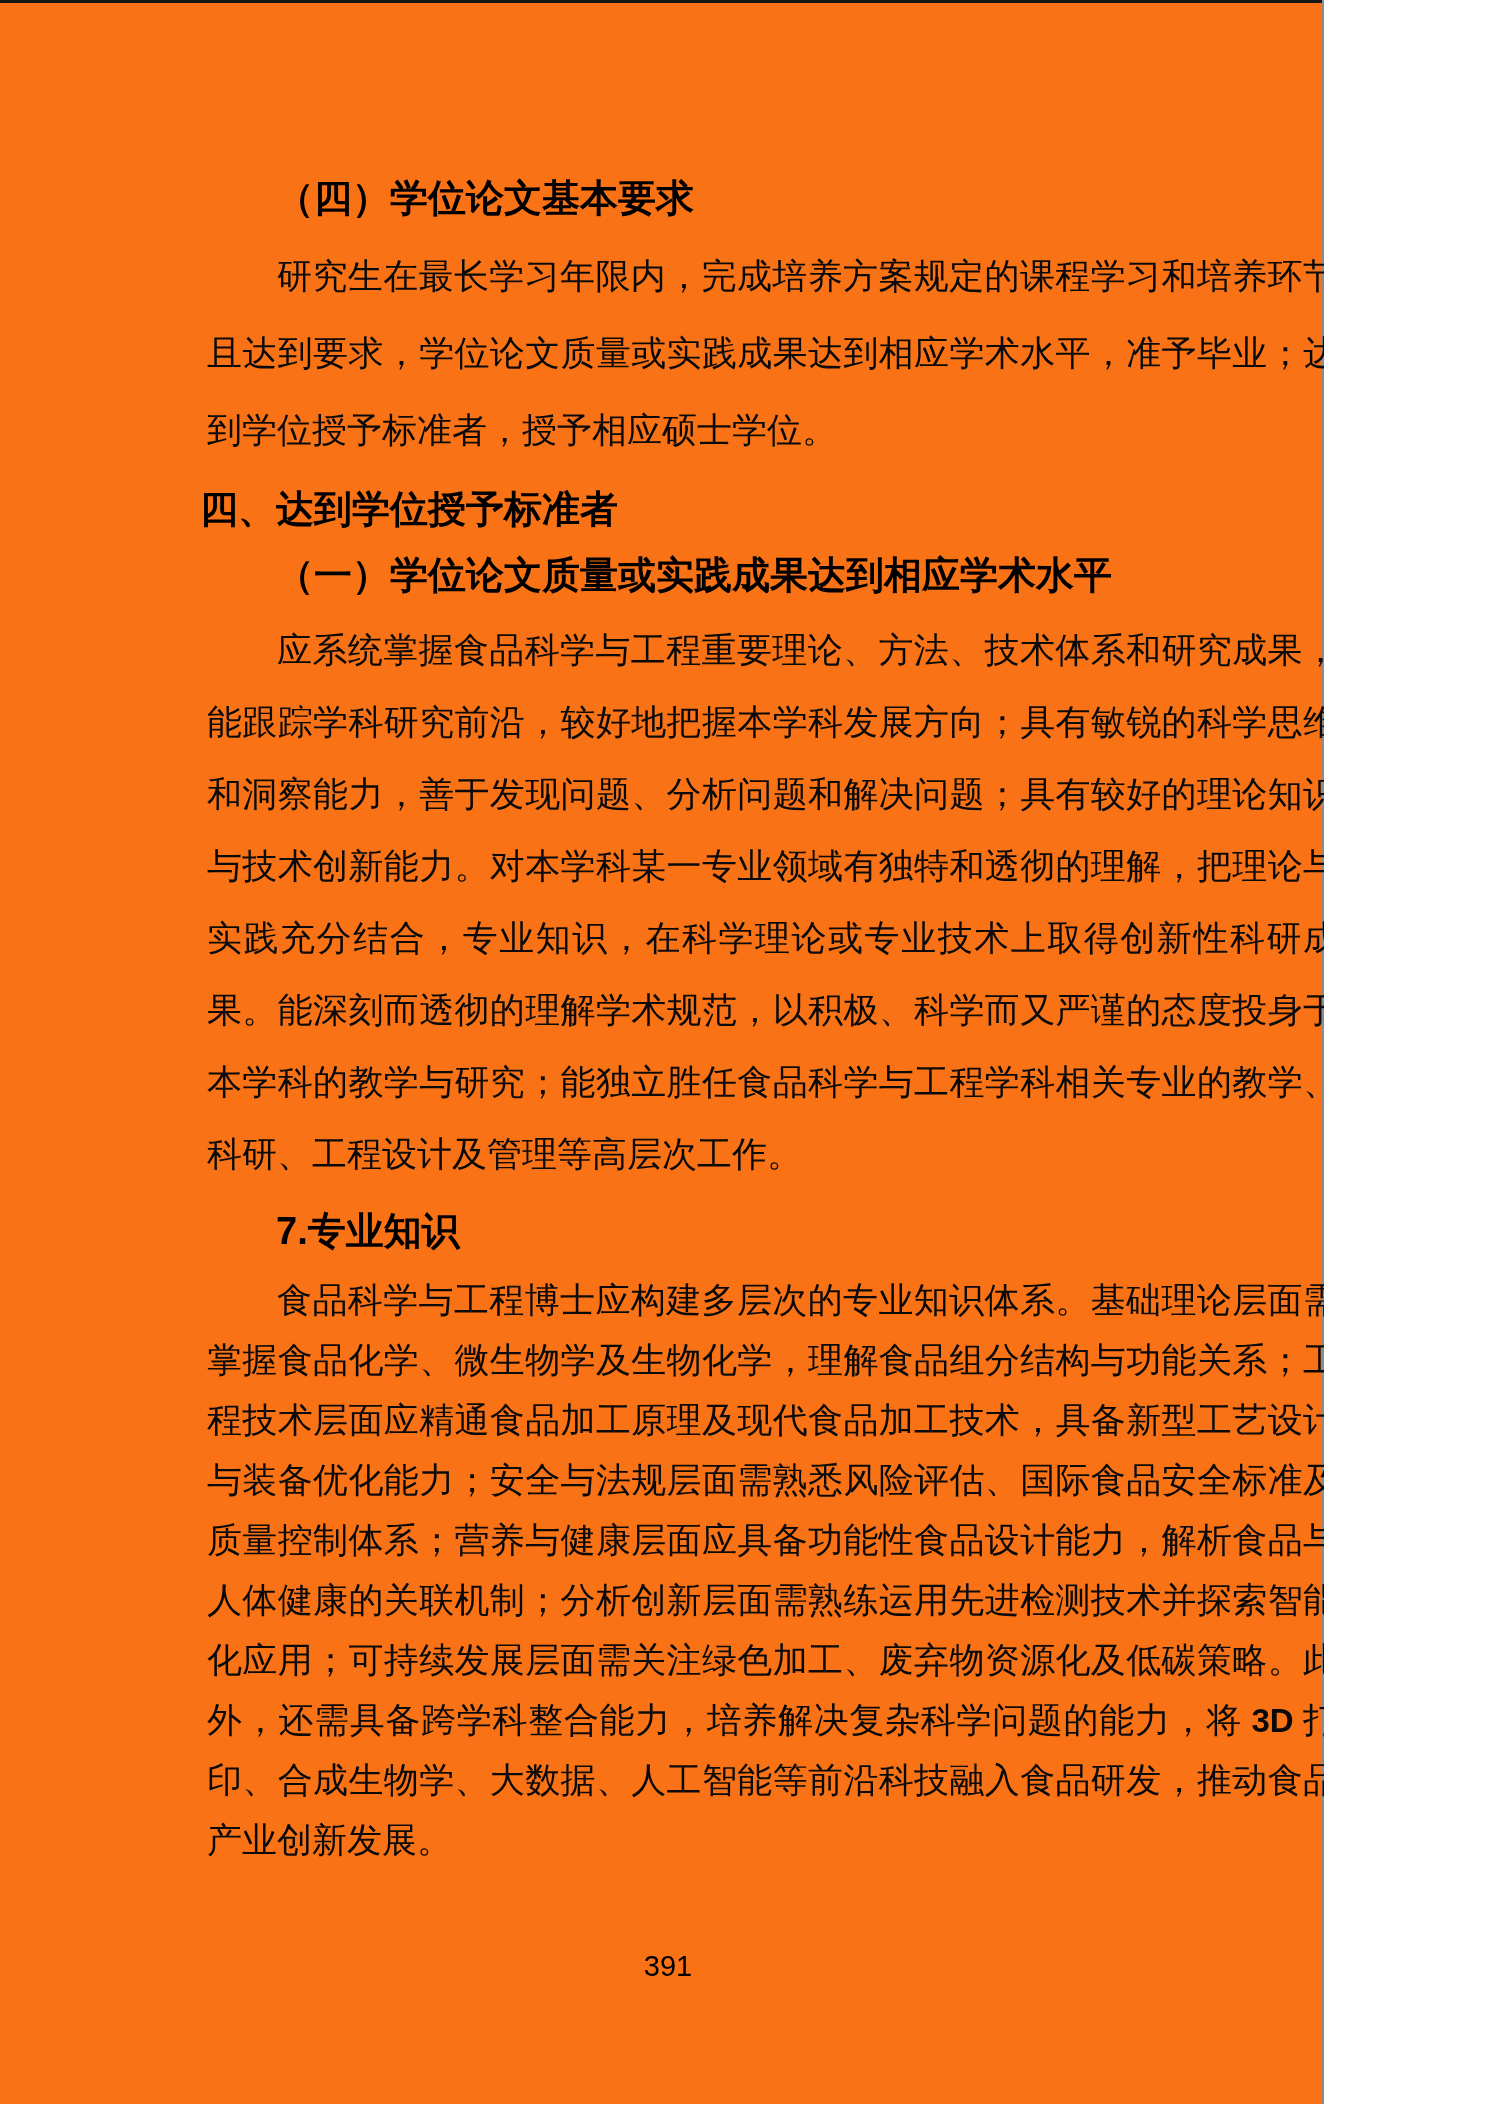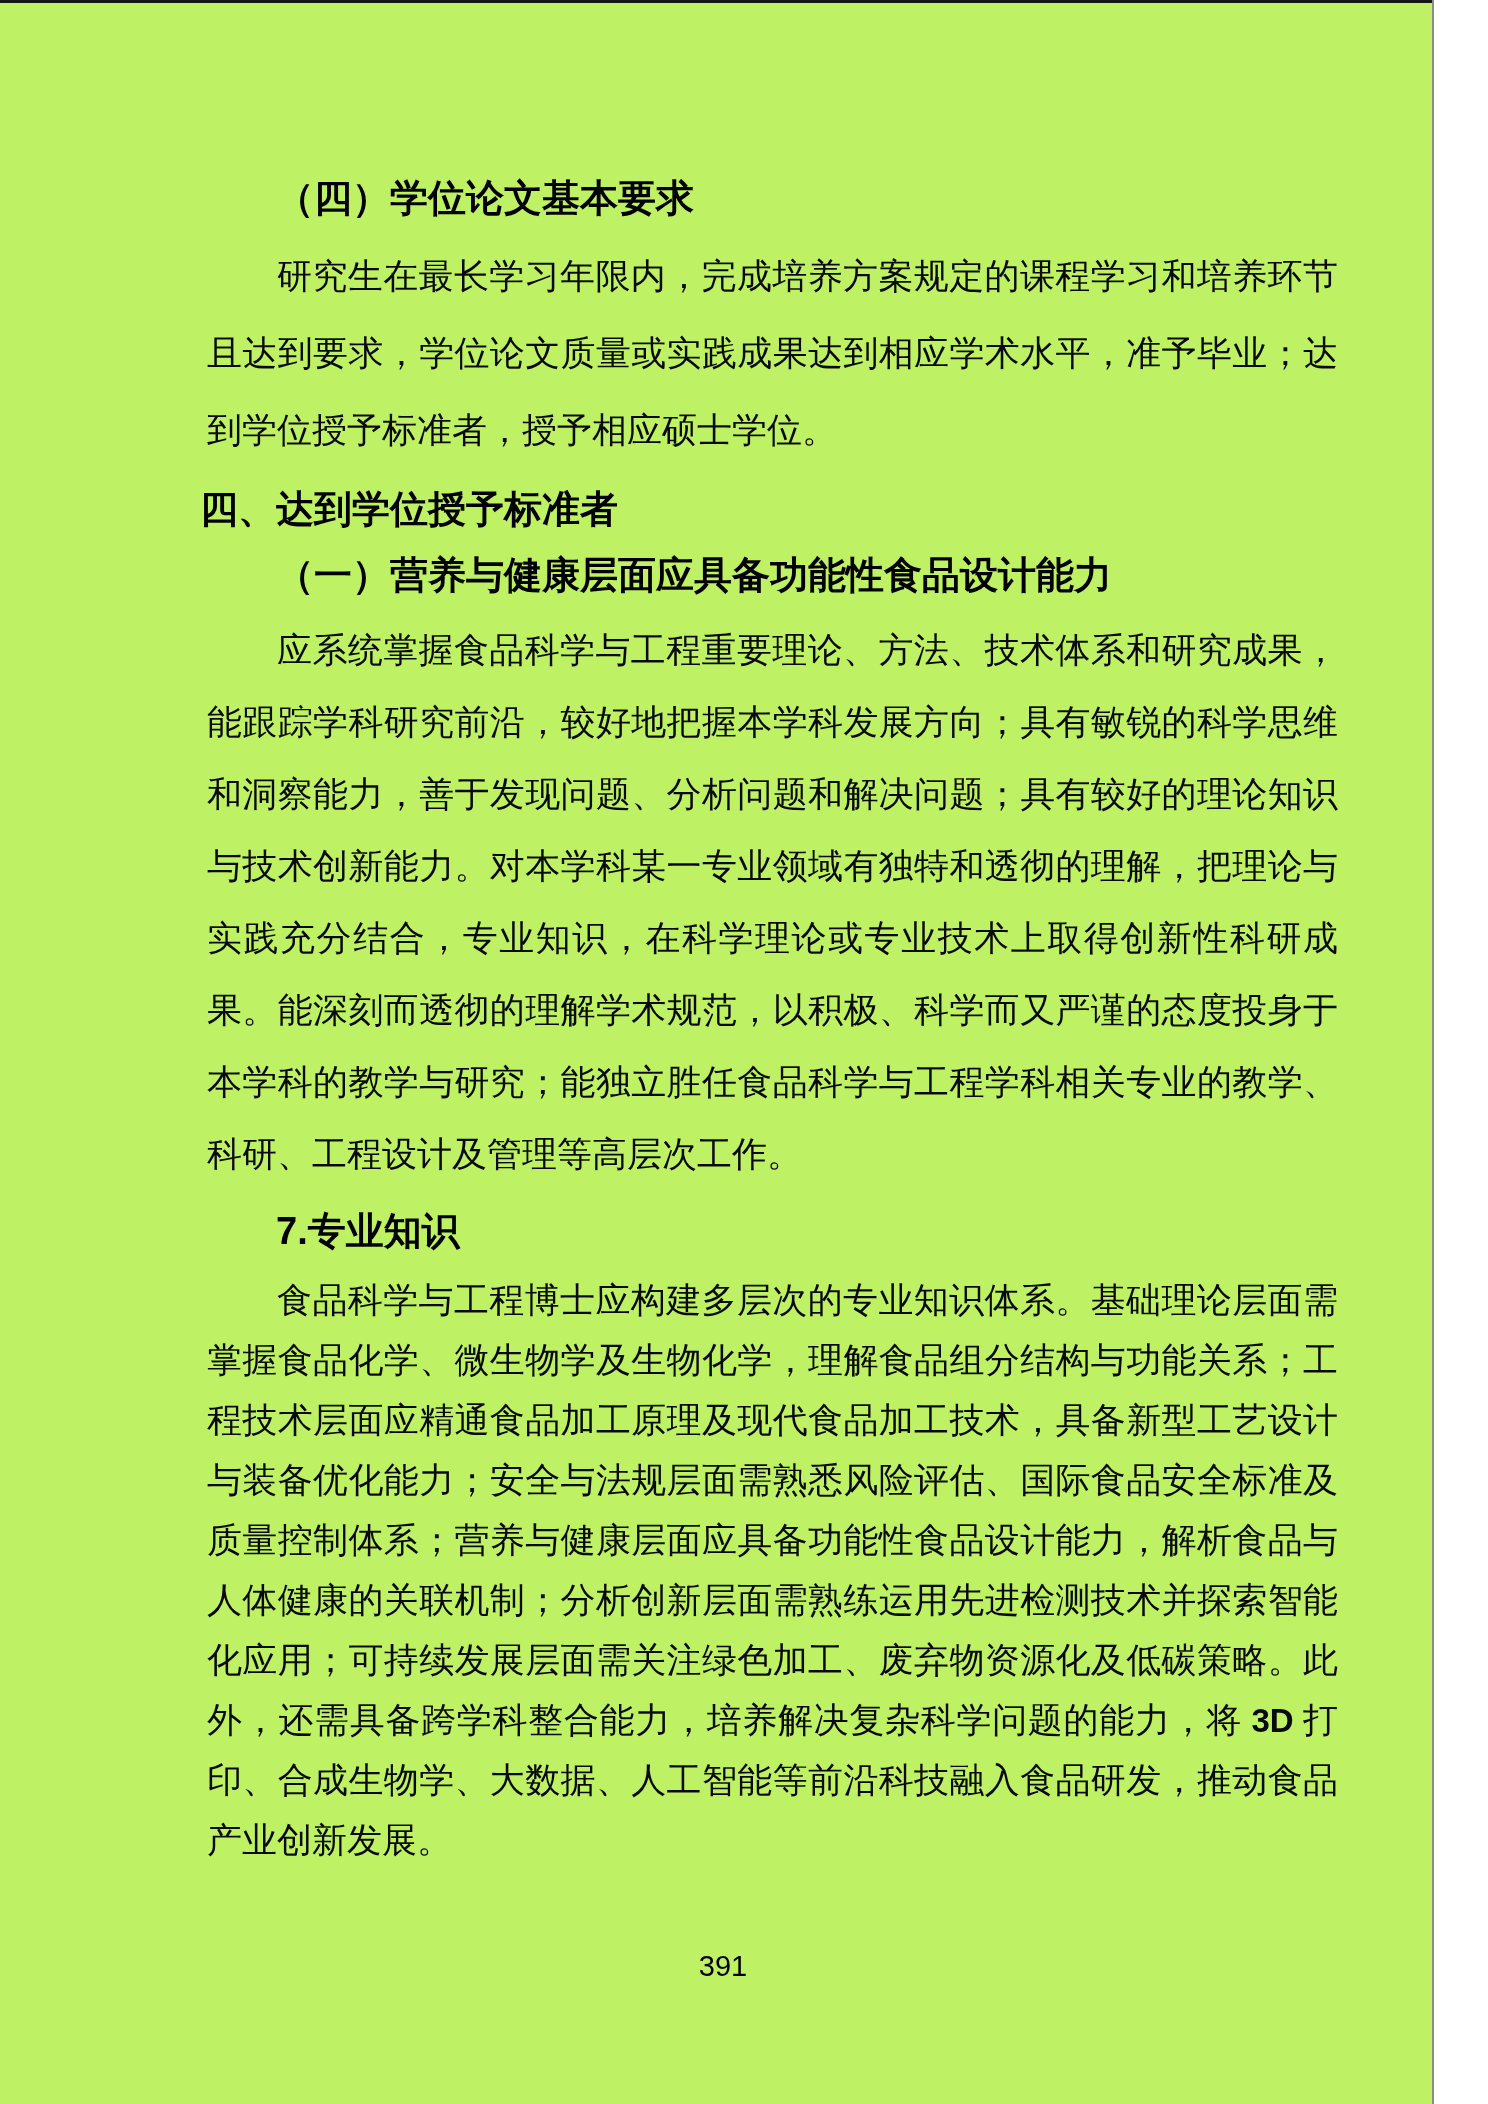--- a/index.html
+++ b/index.html
@@ -2,23 +2,23 @@
 <html><head>
 <meta charset="utf-8">
 <style>
   html, body {
     margin: 0;
     padding: 0;
     background: #ffffff;
   }
   .page {
     position: relative;
-    width: 1434px;
+    width: 1324px;
     height: 2104px;
-    background: #bef264;
+    background: #f97316;
     overflow: hidden;
     color: #000000;
     font-family: "Liberation Serif", "DejaVu Serif", serif;
   }
   .page-top-edge {
     position: absolute;
     top: 0; left: 0;
     width: 100%; height: 3px;
     background: #161616;
   }
@@ -79,21 +79,21 @@
   <div class="page-top-edge"></div>
   <div class="page-right-edge"></div>
 
   <div class="content">
     <h2 class="h indent">（四）学位论文基本要求</h2>
 
     <p class="para p-loose">研究生在最长学习年限内，完成培养方案规定的课程学习和培养环节且达到要求，学位论文质量或实践成果达到相应学术水平，准予毕业；达到学位授予标准者，授予相应硕士学位。</p>
 
     <h1 class="h">四、达到学位授予标准者</h1>
 
-    <h2 class="h indent">（一）营养与健康层面应具备功能性食品设计能力</h2>
+    <h2 class="h indent">（一）学位论文质量或实践成果达到相应学术水平</h2>
 
 
     <p class="para p-mid">应系统掌握食品科学与工程重要理论、方法、技术体系和研究成果，能跟踪学科研究前沿，较好地把握本学科发展方向；具有敏锐的科学思维和洞察能力，善于发现问题、分析问题和解决问题；具有较好的理论知识与技术创新能力。对本学科某一专业领域有独特和透彻的理解，把理论与实践充分结合，专业知识，在科学理论或专业技术上取得创新性科研成果。能深刻而透彻的理解学术规范，以积极、科学而又严谨的态度投身于本学科的教学与研究；能独立胜任食品科学与工程学科相关专业的教学、科研、工程设计及管理等高层次工作。</p>
 
     <h3 class="h indent">7.专业知识</h3>
 
     <p class="para p-tight"><span>食品科学与工程博士应构建多层次的专业知识体系。基础理论层面需掌握食品化学、微生物学及生物化学，理解食品组分结构与功能关系；工程技术层面应精通食品加工原理及现代食品加工技术，具备新型工艺设计与装备优化能力；安全与法规层面需熟悉风险评估、国际食品安全标准及质量控制体系；营养与健康层面应具备功能性食品设计能力，解析食品与人体健康的关联机制；分析创新层面需熟练运用先进检测技术并探索智能化应用；可持续发展层面需关注绿色加工、废弃物资源化及低碳策略。此外，还需具备跨学科整合能力，培养解决复杂科学问题的能力，将 </span><span class="latin">3D</span><span> 打印、合成生物学、大数据、人工智能等前沿科技融入食品研发，推动食品产业创新发展。</span></p>
   </div>
 
   <div class="page-number">391</div>

